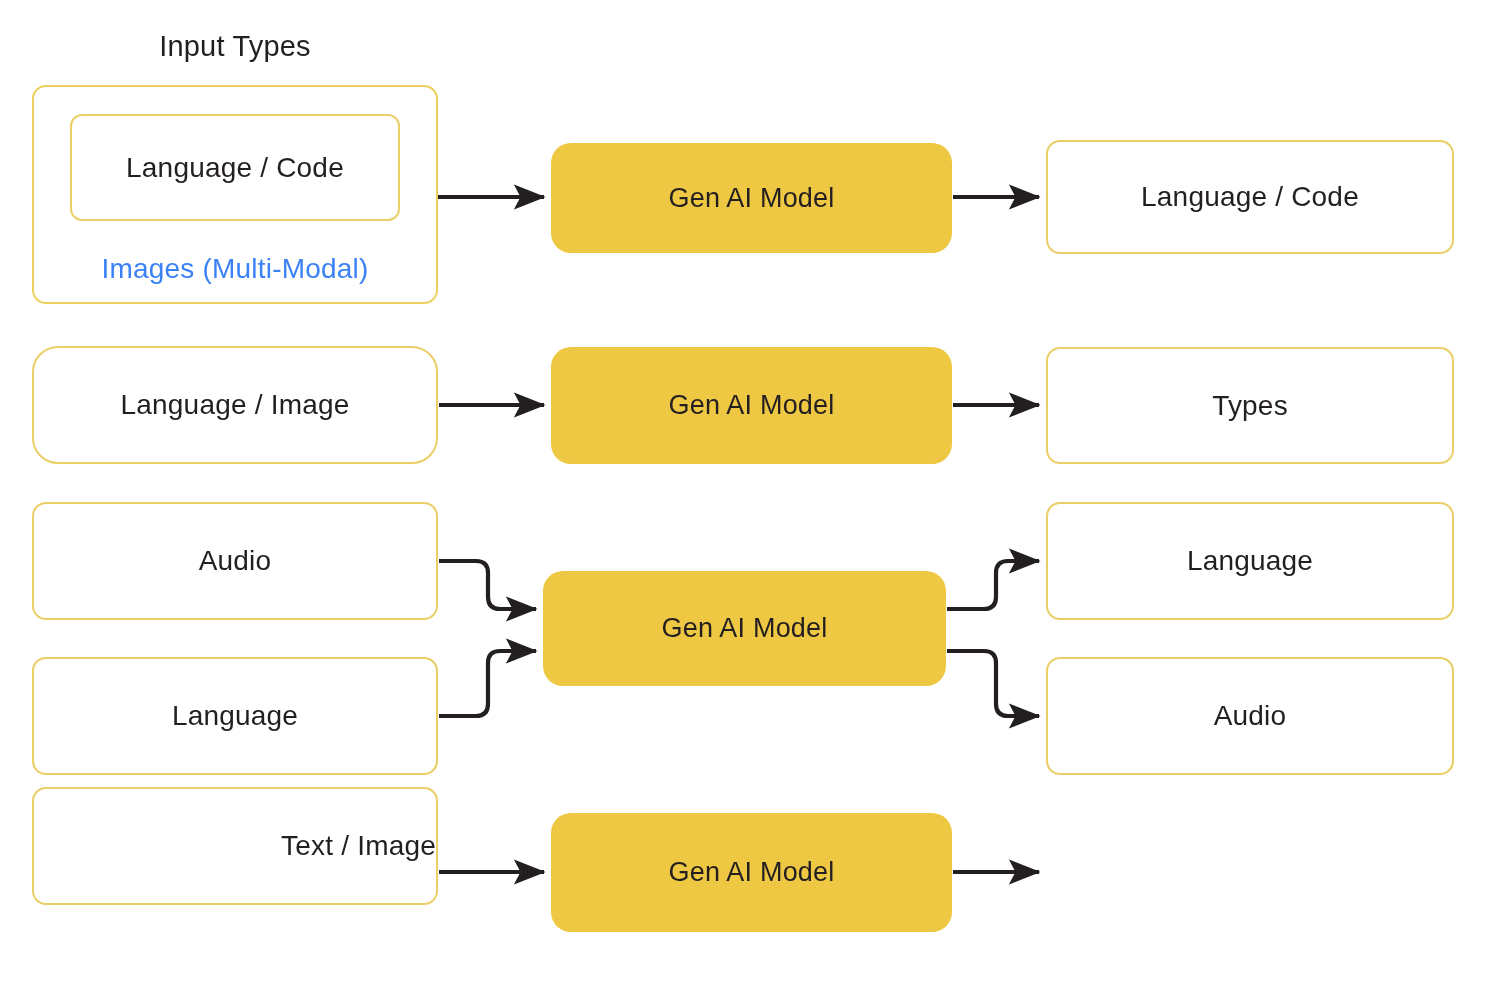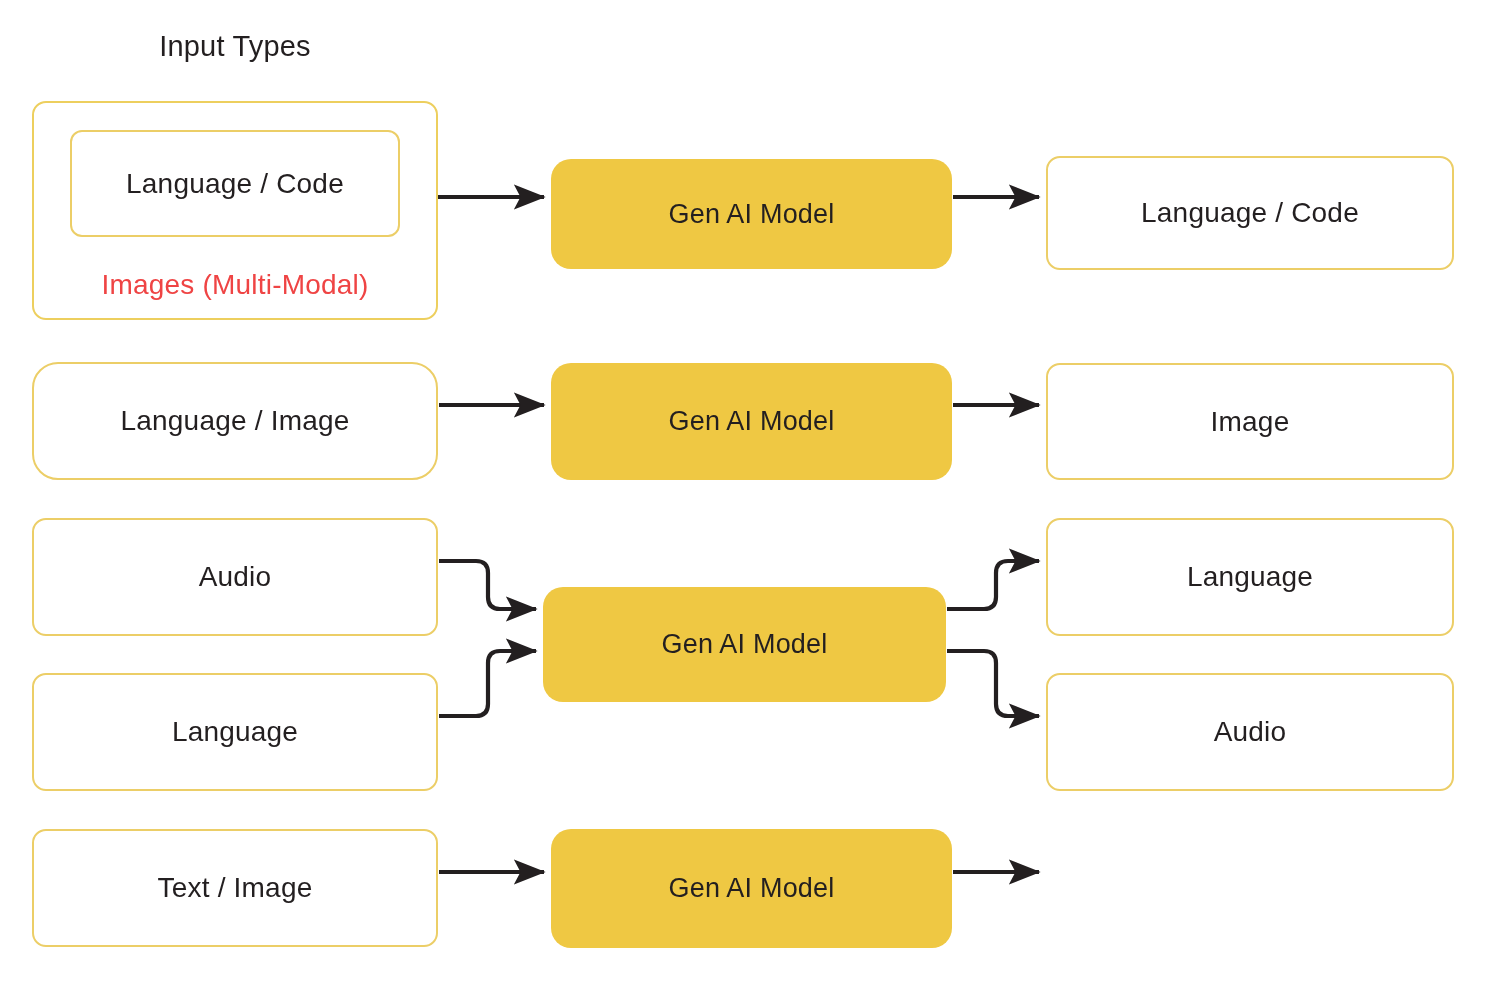--- a/index.html
+++ b/index.html
@@ -29,21 +29,20 @@
   .node {
     position: absolute;
     box-sizing: border-box;
     display: flex;
     align-items: center;
     justify-content: center;
     font-size: 28px;
     color: #231f20;
     letter-spacing: 0.2px;
     white-space: nowrap;
-    margin-top: 16px;
   }
   .io-box {
     background: #ffffff;
     border: 2.5px solid #ecce67;
     border-radius: 14px;
   }
   .model-box {
     background: #efc843;
     border: none;
     border-radius: 20px;
@@ -66,21 +65,21 @@
     justify-content: center;
     font-size: 28px;
     color: #231f20;
     white-space: nowrap;
   }
   .group-caption {
     position: absolute;
     width: 100%;
     text-align: center;
     font-size: 28px;
-    color: #ef4444;
+    color: #3b82f6;
     white-space: nowrap;
   }
   #arrow-layer {
     position: absolute;
     left: 0;
     top: 0;
     width: 1500px;
     height: 983px;
     pointer-events: none;
   }
@@ -109,21 +108,21 @@
 
   <div class="node io-box" style="left:32px; top:346px; width:406px; height:118px;border-radius:26px;">
     <span>Language / Image</span>
   </div>
 
   <div class="node model-box" style="left:551px; top:347px; width:401px; height:117px;">
     <span>Gen AI Model</span>
   </div>
 
   <div class="node io-box" style="left:1046px; top:347px; width:408px; height:117px;">
-    <span>Image</span>
+    <span>Types</span>
   </div>
 
   <div class="node io-box" style="left:32px; top:502px; width:406px; height:118px;">
     <span>Audio</span>
   </div>
 
   <div class="node io-box" style="left:32px; top:657px; width:406px; height:118px;">
     <span>Language</span>
   </div>
 
@@ -132,21 +131,21 @@
   </div>
 
   <div class="node io-box" style="left:1046px; top:502px; width:408px; height:118px;">
     <span>Language</span>
   </div>
 
   <div class="node io-box" style="left:1046px; top:657px; width:408px; height:118px;">
     <span>Audio</span>
   </div>
 
-  <div class="node io-box" style="left:32px; top:813px; width:406px; height:118px;">
+  <div class="node io-box" style="left:32px; top:787px; width:406px; height:118px;justify-content:flex-end;">
     <span>Text / Image</span>
   </div>
 
   <div class="node model-box" style="left:551px; top:813px; width:401px; height:119px;">
     <span>Gen AI Model</span>
   </div>
 
 
   <svg id="arrow-layer" viewBox="0 0 1500 983">
     <defs>

